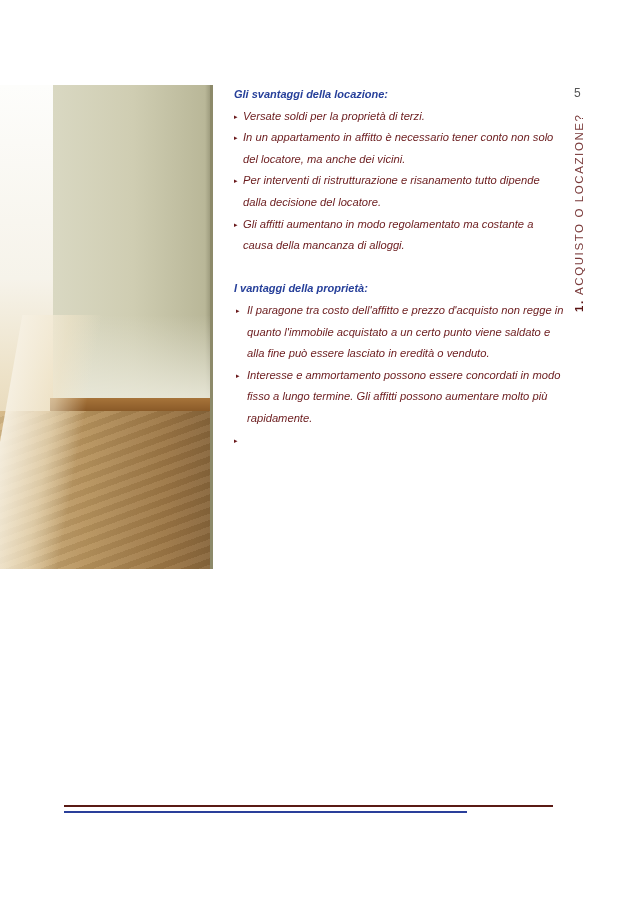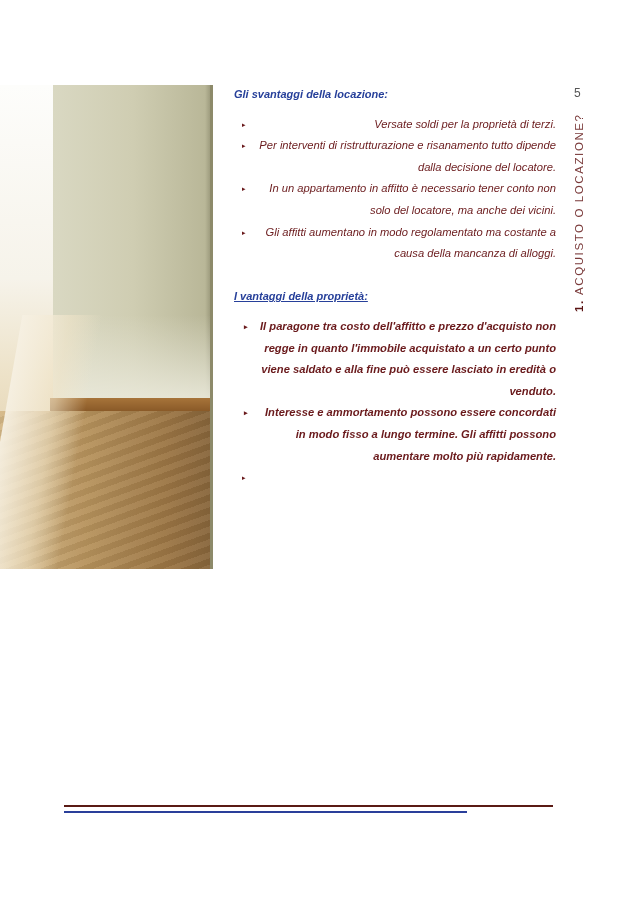--- a/index.html
+++ b/index.html
@@ -43,24 +43,24 @@
 
   .content {
     position: absolute; left: 234px; top: 84px; width: 330px;
     font-family: "Liberation Sans", sans-serif; font-style: italic; font-size: 11.2px;
     color: #6a1a1c; line-height: 21.6px;
   }
   .heading {
     color: #27409a; font-weight: bold; font-style: italic; font-size: 11px;
     line-height: 21.6px; margin: 0;
   }
-  .heading.second { margin-top: 21.6px; text-decoration: underline; }
-  ul { list-style: none; margin: 8px; padding: 0; text-align: right; }
+  .heading.second { margin-top: 21.6px; }
+  ul { list-style: none; margin: 0; padding: 0; }
   li { position: relative; padding-left: 9px; }
-  li.indent { padding-left: 13px; font-weight: bold; }
+  li.indent { padding-left: 13px; }
   li .bullet {
     position: absolute; left: 0; top: 0; font-size: 7px; color: #6a1a1c; font-style: normal;
   }
   li.indent .bullet { left: 2px; }
 
   .page-number {
     position: absolute; left: 574px; top: 86px; font-family: "Liberation Sans", sans-serif;
     font-size: 12px; color: #555555;
   }
   .side-label {
@@ -87,22 +87,22 @@
   <div class="baseboard"></div>
   <div class="floor"></div>
   <div class="floor-left"></div>
   <div class="edge"></div>
 </div>
 
 <div class="content">
   <p class="heading">Gli svantaggi della locazione:</p>
   <ul>
     <li><span class="bullet">▸</span><span>Versate soldi per la proprietà di terzi.</span></li>
+    <li><span class="bullet">▸</span><span>In un appartamento in affitto è necessario tener conto non solo del locatore, ma anche dei vicini.</span></li>
     <li><span class="bullet">▸</span><span>Per interventi di ristrutturazione e risanamento tutto dipende dalla decisione del locatore.</span></li>
-    <li><span class="bullet">▸</span><span>In un appartamento in affitto è necessario tener conto non solo del locatore, ma anche dei vicini.</span></li>
     <li><span class="bullet">▸</span><span>Gli affitti aumentano in modo regolamentato ma costante a causa della mancanza di alloggi.</span></li>
   </ul>
 
   <p class="heading second">I vantaggi della proprietà:</p>
   <ul>
     <li class="indent"><span class="bullet">▸</span><span>Il paragone tra costo dell'affitto e prezzo d'acquisto non regge in quanto l'immobile acquistato a un certo punto viene saldato e alla fine può essere lasciato in eredità o venduto.</span></li>
     <li class="indent"><span class="bullet">▸</span><span>Interesse e ammortamento possono essere concordati in modo fisso a lungo termine. Gli affitti possono aumentare molto più rapidamente.</span></li>
     <li><span class="bullet">▸</span></li>
   </ul>
 </div>

